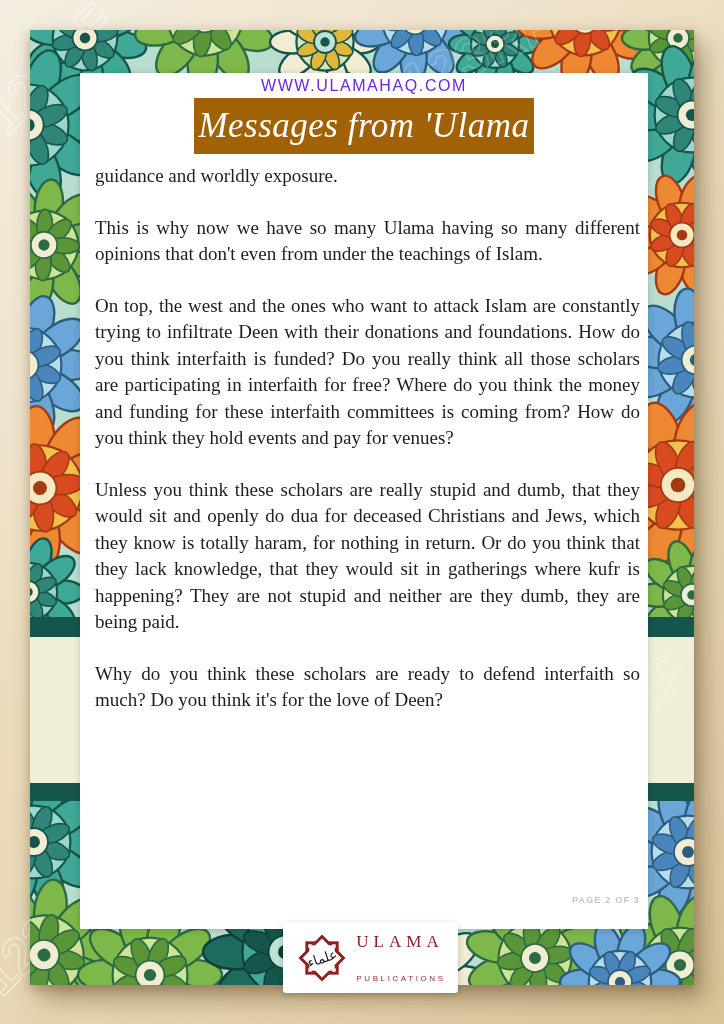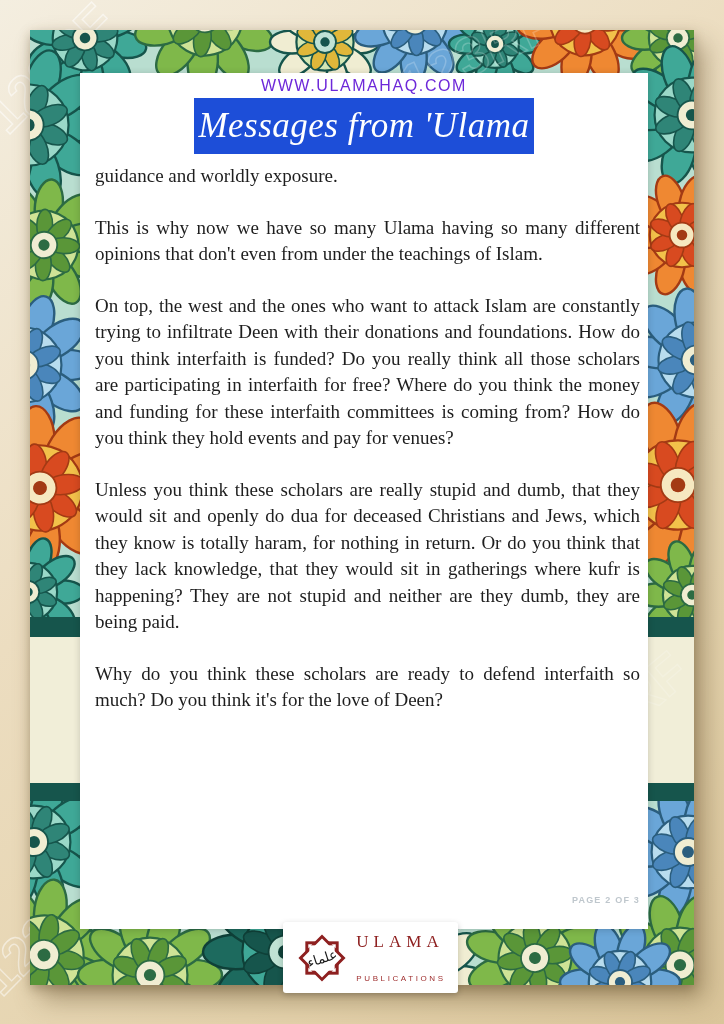--- a/index.html
+++ b/index.html
@@ -18,21 +18,21 @@
   .card{
     position:absolute;left:50px;top:43px;width:568px;height:856px;
     background:#ffffff;box-shadow:0 1px 7px rgba(0,0,0,.18);
   }
   .site-url{
     margin-top:4px;text-align:center;
     font-family:"Liberation Sans","DejaVu Sans",sans-serif;
     font-size:16px;letter-spacing:1.6px;color:#6d28d9;
   }
   .banner{
-    margin:3px auto 0;width:340px;height:56px;background:#1d4ed8;
+    margin:3px auto 0;width:340px;height:56px;background:#a16207;
     display:flex;align-items:center;justify-content:center;
   }
   .banner span{
     font-style:italic;font-weight:400;font-size:35px;color:#ffffff;
     font-family:"Liberation Serif","DejaVu Serif",serif;letter-spacing:.5px;
   }
   .body-text{padding:9px 8px 0 15px;}
   .para{
     margin:0 0 25px;font-size:19px;line-height:26.5px;color:#1e1e1e;
     text-align:justify;text-justify:inter-word;

